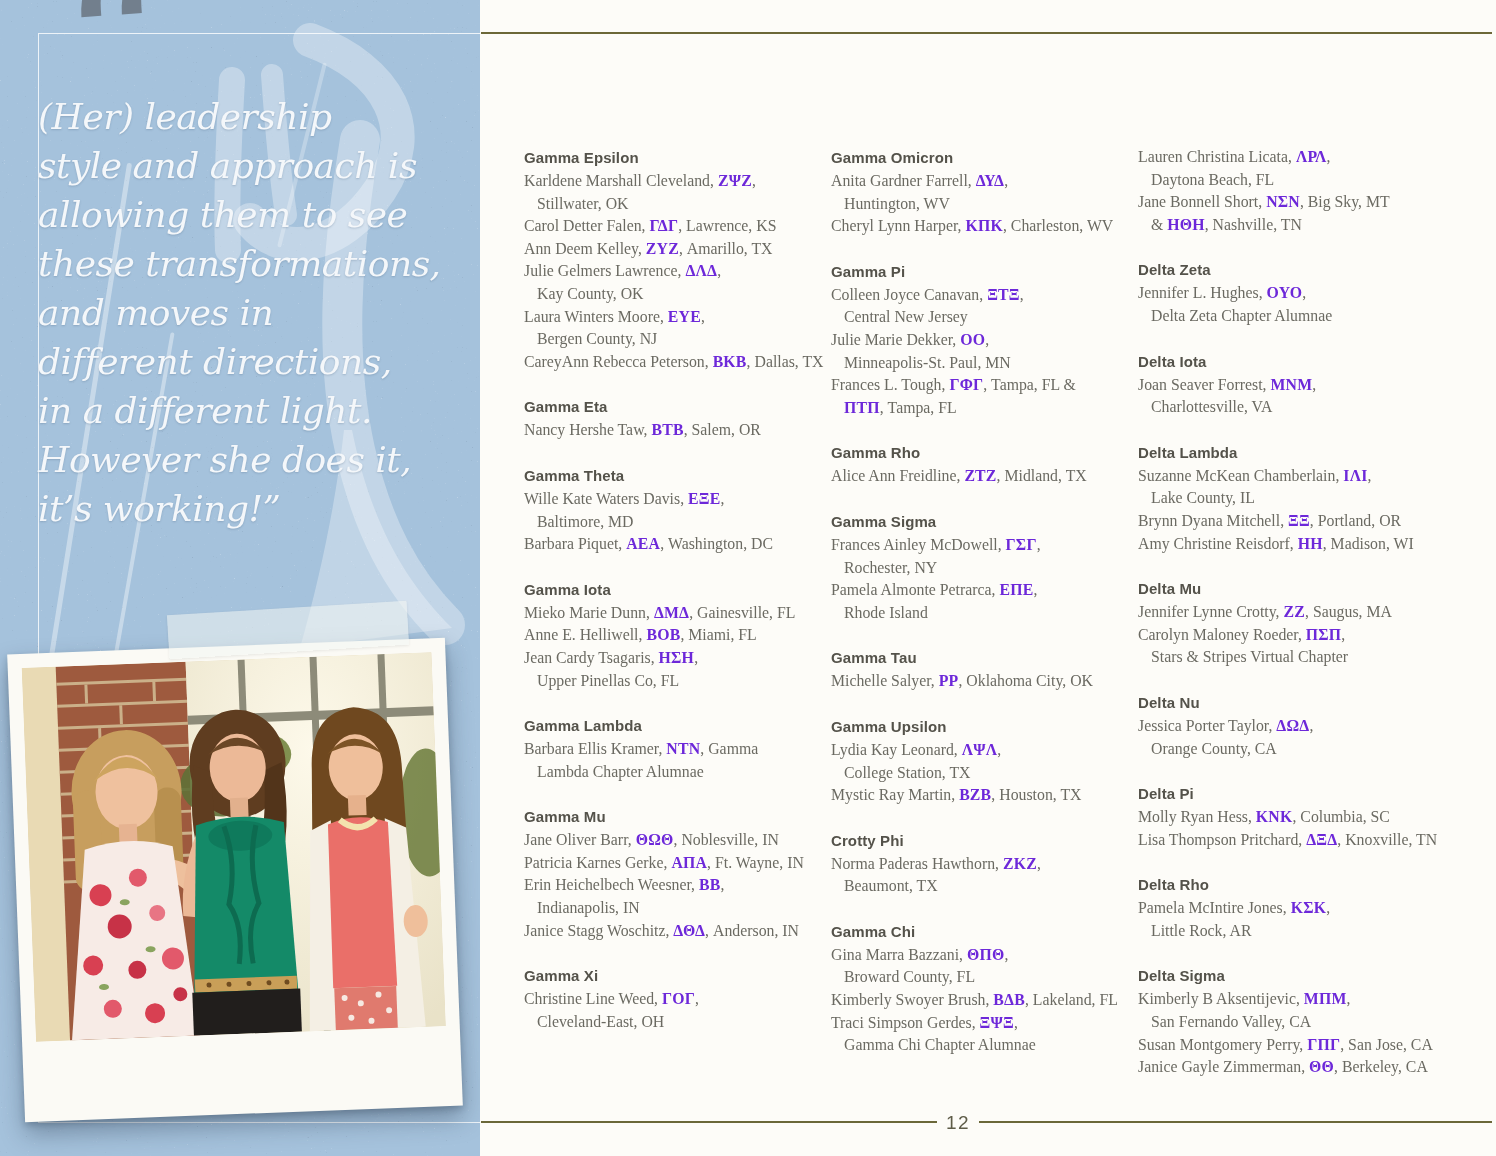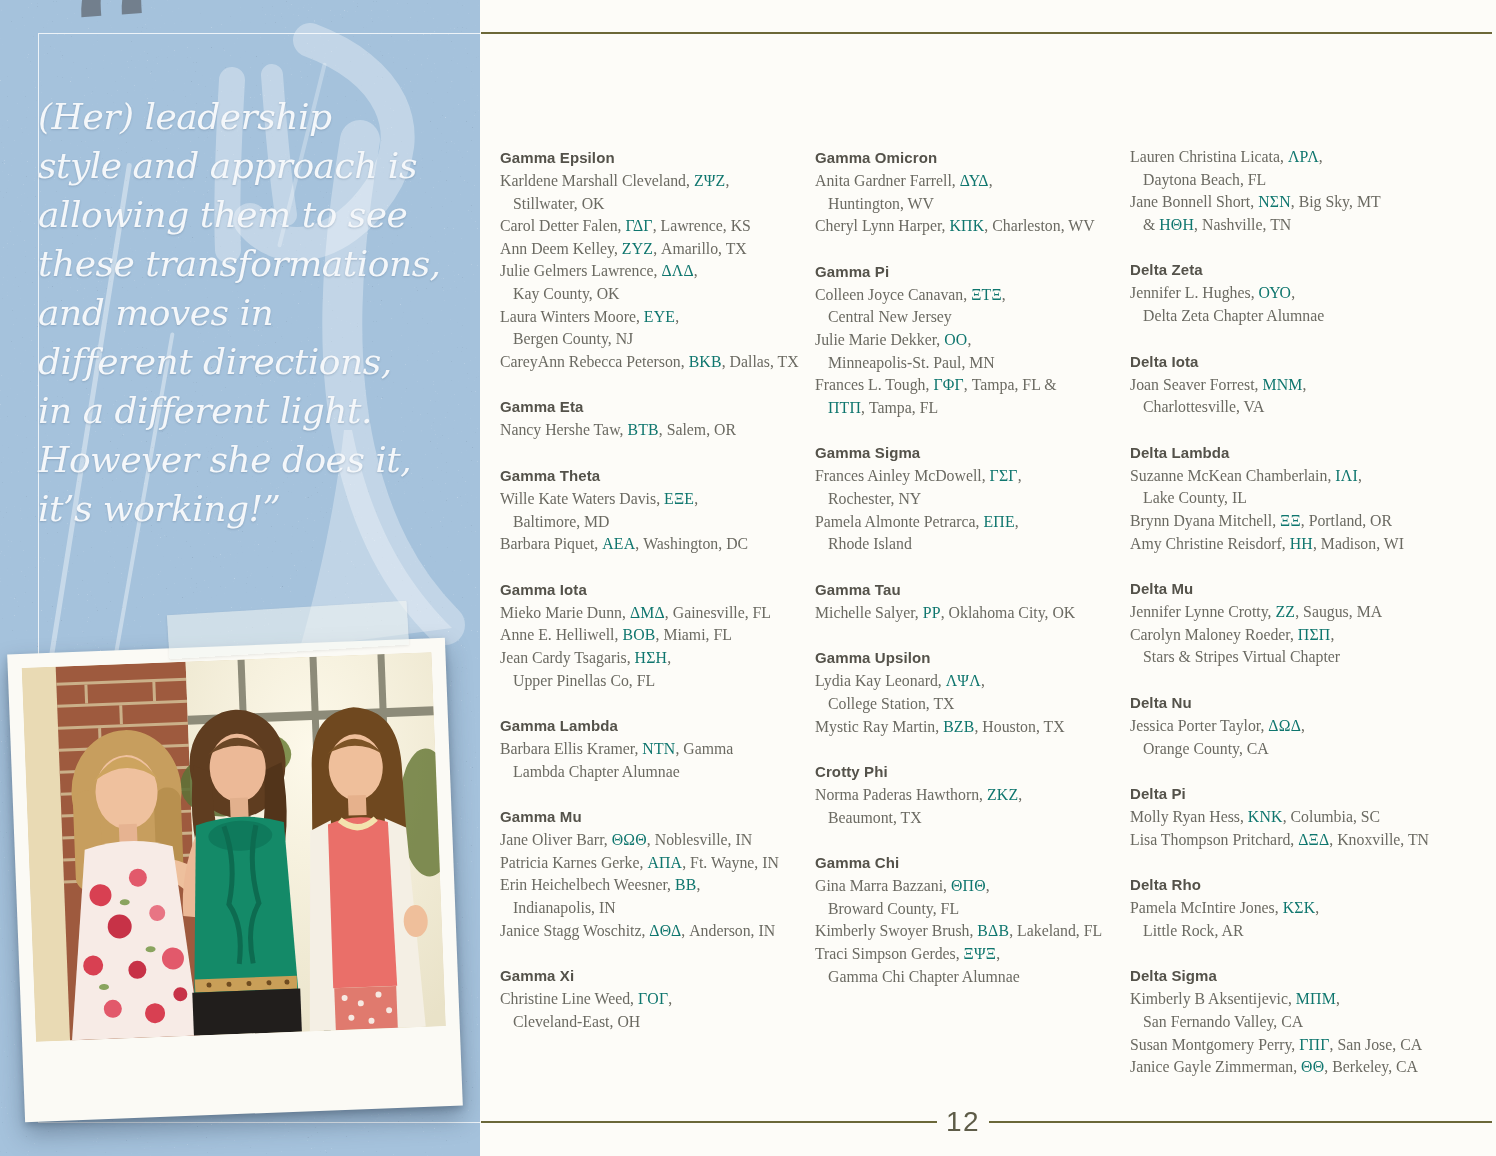--- a/index.html
+++ b/index.html
@@ -29,36 +29,36 @@
             box-shadow:0 12px 24px rgba(25,40,60,0.35),0 3px 6px rgba(25,40,60,0.22);}
   .polaroid svg{display:block;width:410px;height:374px;}
   .tape{position:absolute;left:168px;top:608px;width:240px;height:44px;z-index:7;
         background:rgba(242,246,243,0.55);transform:rotate(-3.5deg);
         box-shadow:0 1px 3px rgba(0,0,0,0.08);}
 
   
   .right-panel{position:absolute;left:480px;top:0;width:1016px;height:1156px;background:#fdfcf8;}
   .top-rule{position:absolute;left:1px;top:32px;width:1011px;height:2px;background:#6c6838;}
 
-  .directory{position:absolute;left:20px;top:146px;display:flex;gap:19px;}
+  .directory{position:absolute;left:44px;top:146px;display:flex;gap:11px;}
   .dcol{flex:0 0 296px;width:296px;}
   .dsec{margin:0;}
   .dsec + .dsec{margin-top:22px;}
   .dhead{font-family:"Liberation Sans",sans-serif;font-weight:700;font-size:15px;line-height:23px;
          color:#54524a;margin:0 0 1px 0;letter-spacing:.1px;}
   .dline{font-size:15.8px;line-height:22.6px;color:#6b6a62;white-space:nowrap;}
   .dline.ind{padding-left:13px;}
-  .greek{font-weight:400;color:#0f766e;letter-spacing:.2px;}
+  .greek{font-weight:700;color:#6d28d9;letter-spacing:.2px;}
 
   .footer-rule{position:absolute;left:1px;top:1110px;width:1011px;height:24px;
                display:flex;align-items:center;}
   .frule{height:2px;background:#6b6839;}
   .frule.left{width:456px;}
   .frule.right{flex:1;}
-  .pagenum{margin:0 9px;font-family:"Liberation Sans",sans-serif;font-size:28px;
+  .pagenum{margin:0 9px;font-family:"Liberation Sans",sans-serif;font-size:19px;
            font-weight:400;color:#5e5c48;letter-spacing:1.5px;line-height:1;}
 </style>
 </head>
 <body>
 
 <div class="page">
 
   <aside class="left-panel">
     <svg class="speckle" xmlns="http://www.w3.org/2000/svg">
       <filter id="spDark">
@@ -280,20 +280,24 @@
           <section class="dsec">
             <h3 class="dhead">Gamma Pi</h3>
             <div class="dline"><span>Colleen Joyce Canavan, </span><span class="greek">ΞΤΞ</span><span>,</span></div>
             <div class="dline ind"><span>Central New Jersey</span></div>
             <div class="dline"><span>Julie Marie Dekker, </span><span class="greek">ΟΟ</span><span>,</span></div>
             <div class="dline ind"><span>Minneapolis-St. Paul, MN</span></div>
             <div class="dline"><span>Frances L. Tough, </span><span class="greek">ΓΦΓ</span><span>, Tampa, FL &amp;</span></div>
             <div class="dline ind"><span class="greek">ΠΤΠ</span><span>, Tampa, FL</span></div>
           </section>
           <section class="dsec">
+            <h3 class="dhead">Gamma Rho</h3>
+            <div class="dline"><span>Alice Ann Freidline, </span><span class="greek">ΖΤΖ</span><span>, Midland, TX</span></div>
+          </section>
+          <section class="dsec">
             <h3 class="dhead">Gamma Sigma</h3>
             <div class="dline"><span>Frances Ainley McDowell, </span><span class="greek">ΓΣΓ</span><span>,</span></div>
             <div class="dline ind"><span>Rochester, NY</span></div>
             <div class="dline"><span>Pamela Almonte Petrarca, </span><span class="greek">ΕΠΕ</span><span>,</span></div>
             <div class="dline ind"><span>Rhode Island</span></div>
           </section>
           <section class="dsec">
             <h3 class="dhead">Gamma Tau</h3>
             <div class="dline"><span>Michelle Salyer, </span><span class="greek">ΡΡ</span><span>, Oklahoma City, OK</span></div>
           </section>

